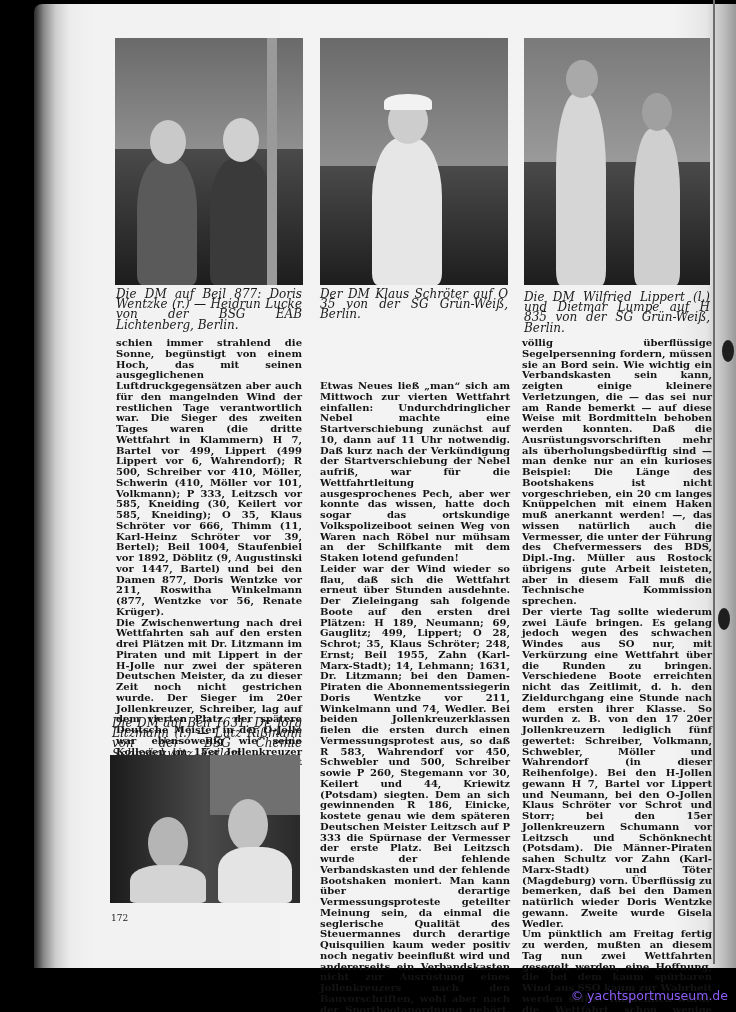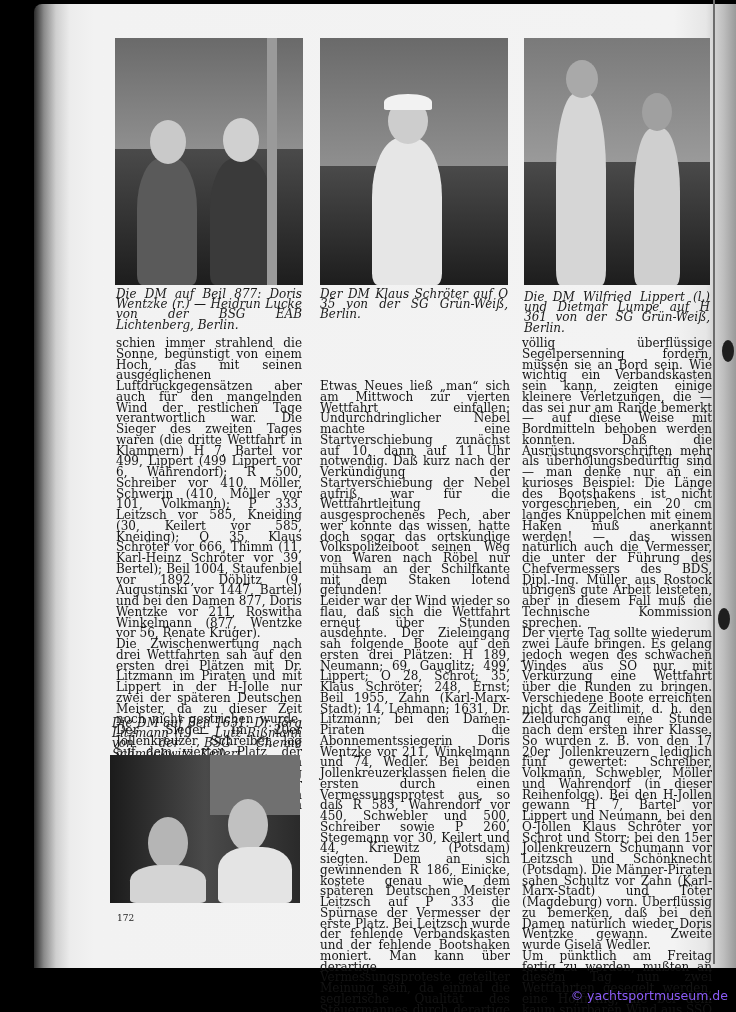--- a/index.html
+++ b/index.html
@@ -17,25 +17,26 @@
     }
     .photo .sky { position:absolute; left:0; right:0; top:0; height:45%; background: linear-gradient(#6a6a6a, #8f8f8f); }
     .photo .water { position:absolute; left:0; right:0; bottom:0; height:55%; background: linear-gradient(#4a4a4a, #1d1d1d); }
     .photo .person { position:absolute; border-radius: 40% 40% 8% 8%; background: #d8d8d8; }
     .photo .head { position:absolute; border-radius: 50%; background: #bdbdbd; }
     .caption {
       position: absolute; font-style: italic; font-size: 12px; line-height: 10.2px; color: #1a1a1a;
       text-align: justify;
     }
     .col {
-      position: absolute; font-size: 12px; line-height: 10.75px; color: #141414; text-align: justify;
+      position: absolute; font-size: 10px; line-height: 10.75px; color: #141414; text-align: justify;
       hyphens: manual;
+      font-weight: bold;
     }
     .col p { margin: 0; }
-    .page-number { position: absolute; left: 117px; top: 913px; font-size: 9px; color: #222; }
+    .page-number { position: absolute; left: 111px; top: 913px; font-size: 9px; color: #222; }
     .watermark {
       position: absolute; right: 8px; top: 988px; color: #8b5cf6; font-family: "DejaVu Sans", sans-serif;
       font-size: 12.5px;
     }
     .blot { position:absolute; width: 12px; height: 22px; border-radius: 50%; background: #1e1e1e; }
     .gutter-line { position:absolute; left: 713px; top: 0; width: 2px; height: 964px; background: #6d6d6d; }
   </style>
 </head>
 <body>
 
@@ -63,21 +64,21 @@
 <div class="caption" style="left:320px; top:289px; width:188px;">Der DM Klaus Schröter auf O 35 von der SG Grün-Weiß, Berlin.</div>
 
 <div class="photo" style="left:524px; top:38px; width:186px; height:247px;">
   <div class="sky" style="height:50%; background:linear-gradient(#7a7a7a,#9a9a9a);"></div>
     <div class="water" style="height:50%;"></div>
   <div class="person" style="left:32px; top:55px; width:50px; height:192px; background:#d6d6d6;"></div>
   <div class="head" style="left:42px; top:22px; width:32px; height:38px; background:#a9a9a9;"></div>
   <div class="person" style="left:110px; top:90px; width:46px; height:157px; background:#cfcfcf;"></div>
   <div class="head" style="left:118px; top:55px; width:30px; height:38px; background:#a0a0a0;"></div>
 </div>
-<div class="caption" style="left:524px; top:292px; width:186px;">Die DM Wilfried Lippert (l.) und Dietmar Lumpe auf H 361 von der SG Grün-Weiß, Berlin.</div>
+<div class="caption" style="left:524px; top:292px; width:186px;">Die DM Wilfried Lippert (l.) und Dietmar Lumpe auf H 835 von der SG Grün-Weiß, Berlin.</div>
 
 <div class="col" style="left:116px; top:338px; width:186px;">
   <p>schien immer strahlend die Sonne, begünstigt von einem Hoch, das mit seinen ausgeglichenen Luftdruckgegensätzen aber auch für den mangelnden Wind der restlichen Tage verantwortlich war. Die Sieger des zweiten Tages waren (die dritte Wettfahrt in Klammern) H 7, Bartel vor 499, Lippert (499 Lippert vor 6, Wahrendorf); R 500, Schreiber vor 410, Möller, Schwerin (410, Möller vor 101, Volkmann); P 333, Leitzsch vor 585, Kneiding (30, Keilert vor 585, Kneiding); O 35, Klaus Schröter vor 666, Thimm (11, Karl-Heinz Schröter vor 39, Bertel); Beil 1004, Staufenbiel vor 1892, Döblitz (9, Augustinski vor 1447, Bartel) und bei den Damen 877, Doris Wentzke vor 211, Roswitha Winkelmann (877, Wentzke vor 56, Renate Krüger).</p>
   <p>Die Zwischenwertung nach drei Wettfahrten sah auf den ersten drei Plätzen mit Dr. Litzmann im Piraten und mit Lippert in der H-Jolle nur zwei der späteren Deutschen Meister, da zu dieser Zeit noch nicht gestrichen wurde. Der Sieger im 20er Jollenkreuzer, Schreiber, lag auf dem vierten Platz, der spätere Deutsche Meister in der O-Jolle war ebensowenig wie seine Kollegen im 15er Jollenkreuzer oder bei den Damen überhaupt unter den ersten drei zu finden.</p>
 </div>
 
 <div class="caption" style="left:112px; top:718px; width:190px;">Die DM auf Beil 1631: Dr. Jörg Litzmann (l.) — Lutz Rißmann von der BSG Chemie Schmöckwitz, Keilert.</div>
 
 <div class="photo" style="left:110px; top:755px; width:190px; height:148px;">
   <div style="position:absolute; left:0; top:0; width:190px; height:148px; background:linear-gradient(to right,#1b1b1b,#4a4a4a 50%,#2a2a2a);"></div>

